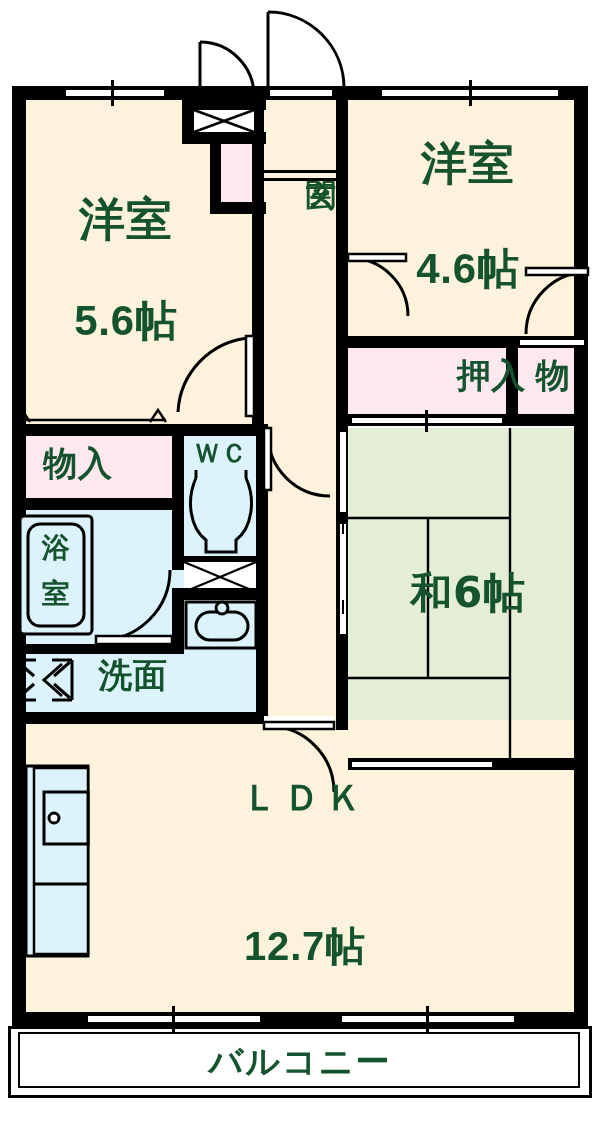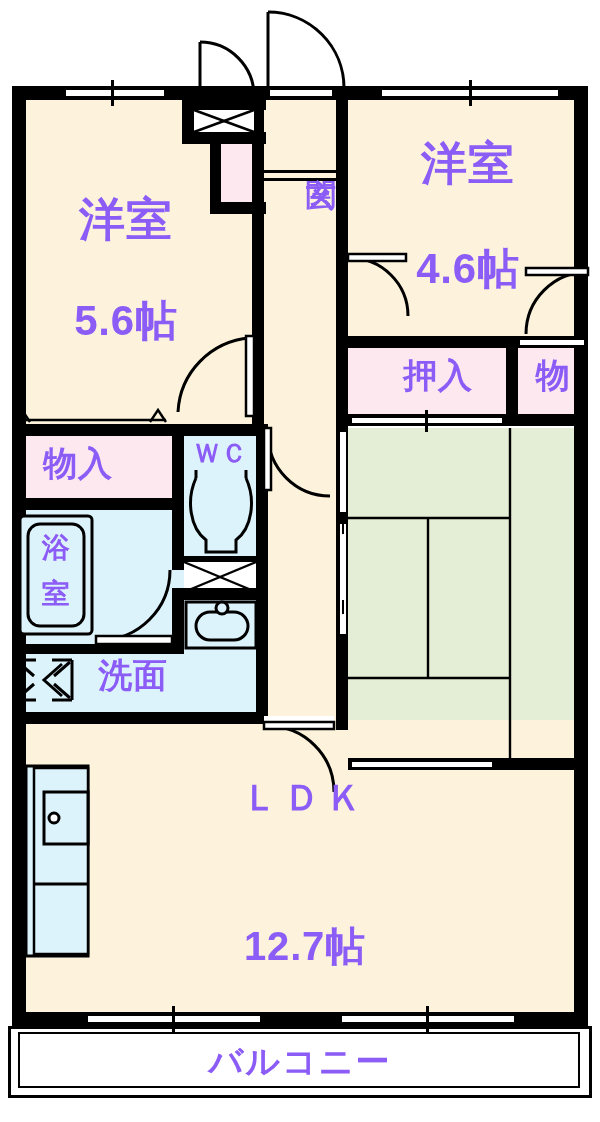--- a/index.html
+++ b/index.html
@@ -8,21 +8,21 @@
   .abs{position:absolute;box-sizing:border-box;}
   
   .f-room{background:#fdf3dc;}
   .f-tatami{background:#e4edd5;}
   .f-pink{background:#fde8f0;}
   .f-water{background:#ddf3fc;}
   .f-white{background:#ffffff;}
   
   .wall{background:#000000;}
   .thin{background:#000000;}
-  .lbl{position:absolute;color:#8b5cf6;font-weight:700;white-space:nowrap;
+  .lbl{position:absolute;color:#14532d;font-weight:700;white-space:nowrap;
        text-align:center;letter-spacing:.02em;line-height:1;}
   .lbl-jp{font-family:"DejaVu Sans","Liberation Sans",sans-serif;}
   .num{font-family:"Liberation Sans","DejaVu Sans",sans-serif;font-weight:700;margin-top:8px;}
   svg{display:block;overflow:visible;}
   .ink{fill:none;stroke:#000;stroke-width:3;}
   .ink2{fill:none;stroke:#000;stroke-width:2.4;}
   .inkthin{fill:none;stroke:#000;stroke-width:2;}
 </style>
 </head>
 <body>
@@ -222,28 +222,29 @@
       <line class="ink2" x1="14" y1="420" x2="166" y2="420"></line>
     </g>
   </svg>
 
   <div class="lbl lbl-jp" style="left:0px;top:196px;width:252px;font-size:46px;">洋室</div>
   <div class="lbl num" style="left:0px;top:292px;width:252px;font-size:42px;">5.6帖</div>
 
   <div class="lbl lbl-jp" style="left:348px;top:140px;width:240px;font-size:46px;">洋室</div>
   <div class="lbl num" style="left:348px;top:240px;width:240px;font-size:42px;">4.6帖</div>
 
+  <div class="lbl lbl-jp" style="left:348px;top:572px;width:240px;font-size:42px;">和6帖</div>
 
   <div class="lbl lbl-jp" style="left:140px;top:780px;width:330px;font-size:36px;letter-spacing:6px;">ＬＤＫ</div>
   <div class="lbl num" style="left:140px;top:918px;width:330px;font-size:40px;">12.7帖</div>
 
   <div class="lbl lbl-jp" style="left:264px;top:108px;width:72px;font-size:30px;writing-mode:vertical-rl;
               height:96px;letter-spacing:2px;">玄関</div>
 
-  <div class="lbl lbl-jp" style="left:359px;top:358px;width:158px;font-size:34px;">押入</div>
+  <div class="lbl lbl-jp" style="left:368px;top:358px;width:158px;font-size:34px;text-align:right;">押入</div>
   <div class="lbl lbl-jp" style="left:518px;top:358px;width:70px;font-size:34px;">物</div>
 
   <div class="lbl lbl-jp" style="left:12px;top:446px;width:132px;font-size:34px;text-align:center;">物入</div>
 
   <div class="lbl lbl-jp" style="left:20px;top:534px;width:72px;font-size:28px;">浴</div>
   <div class="lbl lbl-jp" style="left:20px;top:580px;width:72px;font-size:28px;">室</div>
 
   <div class="lbl" style="left:182px;top:440px;width:78px;font-size:26px;letter-spacing:1px;">ＷＣ</div>
 
   <div class="lbl lbl-jp" style="left:78px;top:658px;width:110px;font-size:34px;">洗面</div>

